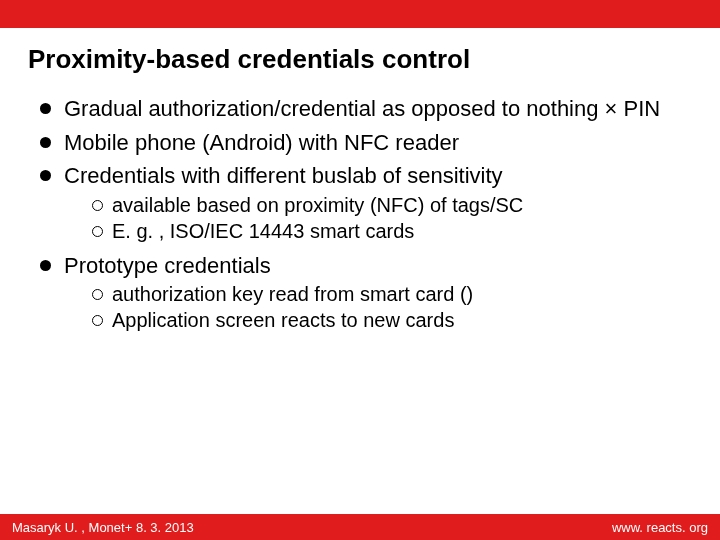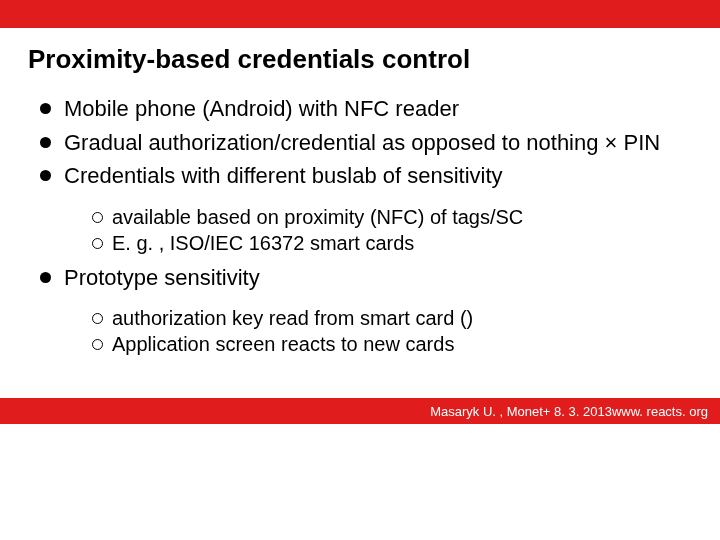--- a/index.html
+++ b/index.html
@@ -1,48 +1,48 @@
 <!DOCTYPE html>
 <html><head>
 <meta charset="utf-8">
 <style>
   * { margin: 0; padding: 0; box-sizing: border-box; }
   html, body { width: 720px; height: 540px; font-family: Arial, Helvetica, sans-serif; background: #fff; }
-  .slide { width: 720px; height: 424px; display: flex; flex-direction: column; }
+  .slide { width: 720px; height: 540px; display: flex; flex-direction: column; }
   .topbar { background: #e01c1c; height: 28px; width: 100%; }
   .content { flex: 1; padding: 16px 28px 0 28px; overflow: hidden; }
   .title { font-size: 26px; font-weight: bold; color: #000; margin-bottom: 20px; }
   ul.level1 { list-style: none; padding-left: 12px; }
   ul.level1 > li { font-size: 22px; color: #000; line-height: 1.25; margin-bottom: 6px; padding-left: 24px; position: relative; }
   ul.level1 > li::before { content: ""; position: absolute; left: 0; top: 8px; width: 11px; height: 11px; background: #000; border-radius: 50%; }
-  ul.level2 { list-style: none; padding-left: 28px; margin-top: 14px; margin-bottom: 8px; }
+  ul.level2 { list-style: none; padding-left: 28px; margin-top: 2px; margin-bottom: 8px; }
   ul.level2 > li { font-size: 20px; color: #000; line-height: 1.3; padding-left: 20px; position: relative; }
   ul.level2 > li::before { content: ""; position: absolute; left: 0; top: 8px; width: 9px; height: 9px; background: #fff; border: 1.5px solid #000; border-radius: 50%; }
-  .footer { background: #e01c1c; height: 26px; width: 100%; display: flex; justify-content: flex-end; align-items: center; padding: 0 12px; }
+  .footer { background: #e01c1c; height: 26px; width: 100%; display: flex; justify-content: space-between; align-items: center; padding: 0 12px; }
   .footer span { color: #fff; font-size: 13px; }
 </style>
 </head>
 <body>
 
 <div class="slide">
   <div class="topbar"></div>
   <div class="content">
     <h1 class="title">Proximity-based credentials control</h1>
     <ul class="level1">
+      <li>Gradual authorization/credential as opposed to nothing × PIN</li>
       <li>Mobile phone (Android) with NFC reader</li>
-      <li>Gradual authorization/credential as opposed to nothing × PIN</li>
       <li>
         <span>Credentials with different buslab of sensitivity</span>
         <ul class="level2">
           <li>available based on proximity (NFC) of tags/SC</li>
-          <li>E. g. , ISO/IEC 16372 smart cards</li>
+          <li>E. g. , ISO/IEC 14443 smart cards</li>
         </ul>
       </li>
       <li>
-        <span>Prototype sensitivity</span>
+        <span>Prototype credentials</span>
         <ul class="level2">
           <li>authorization key read from smart card ()</li>
           <li>Application screen reacts to new cards</li>
         </ul>
       </li>
     </ul>
   </div>
   <div class="footer">
     <span>Masaryk U. , Monet+ 8. 3. 2013</span>
     <span>www. reacts. org</span>

